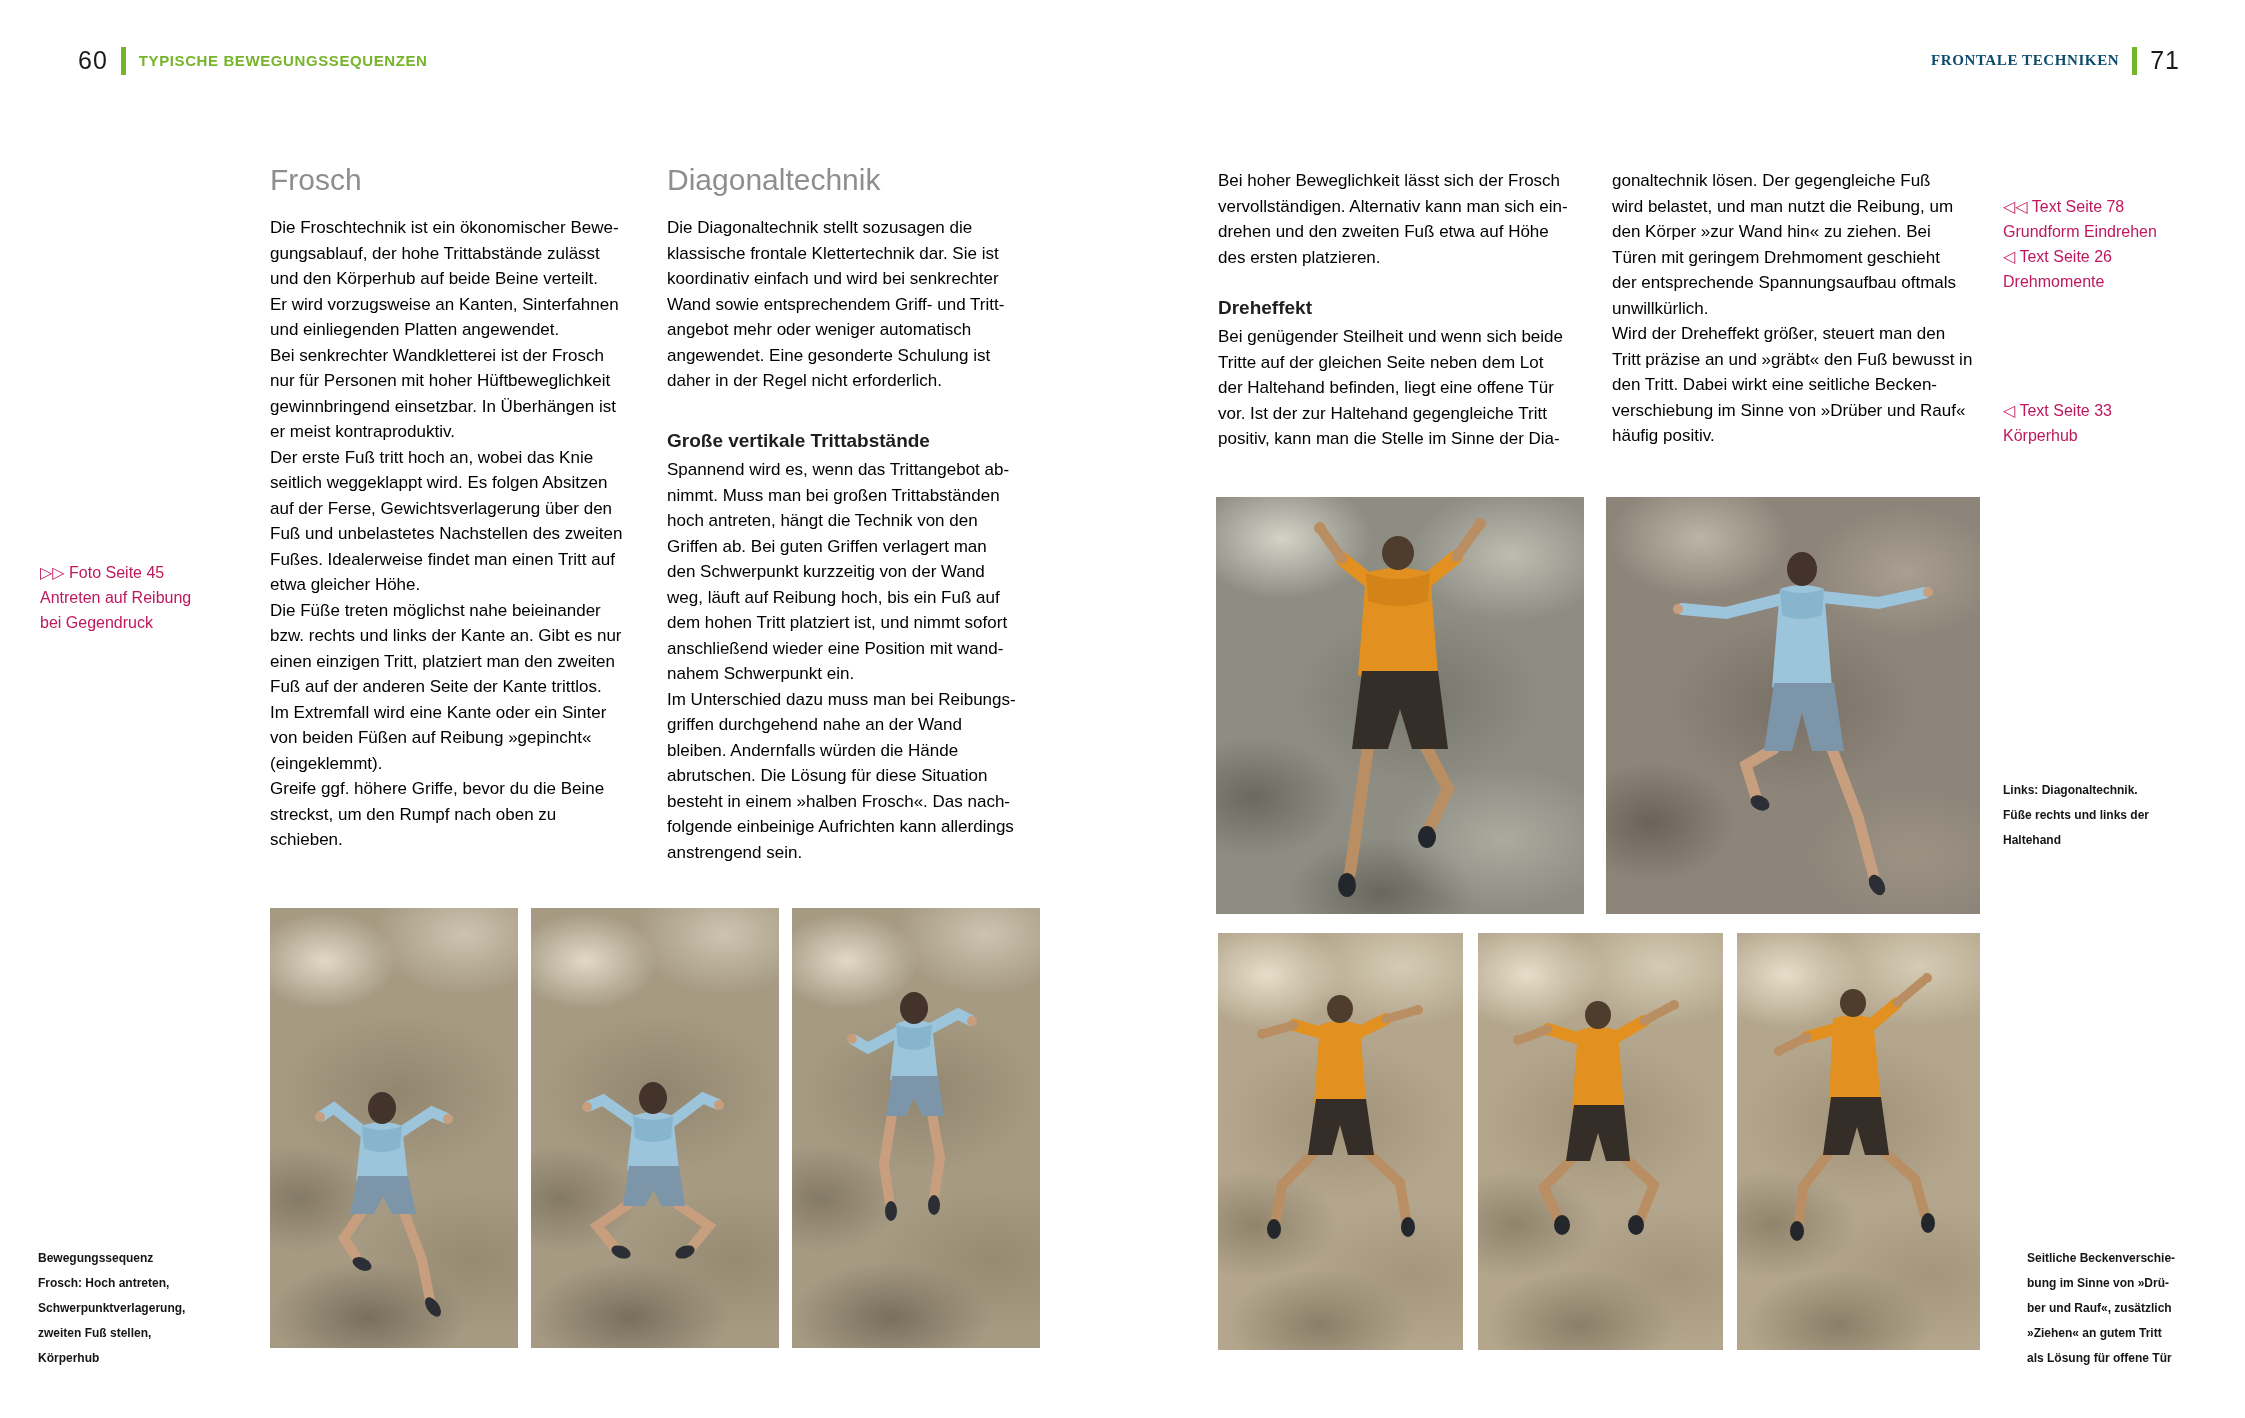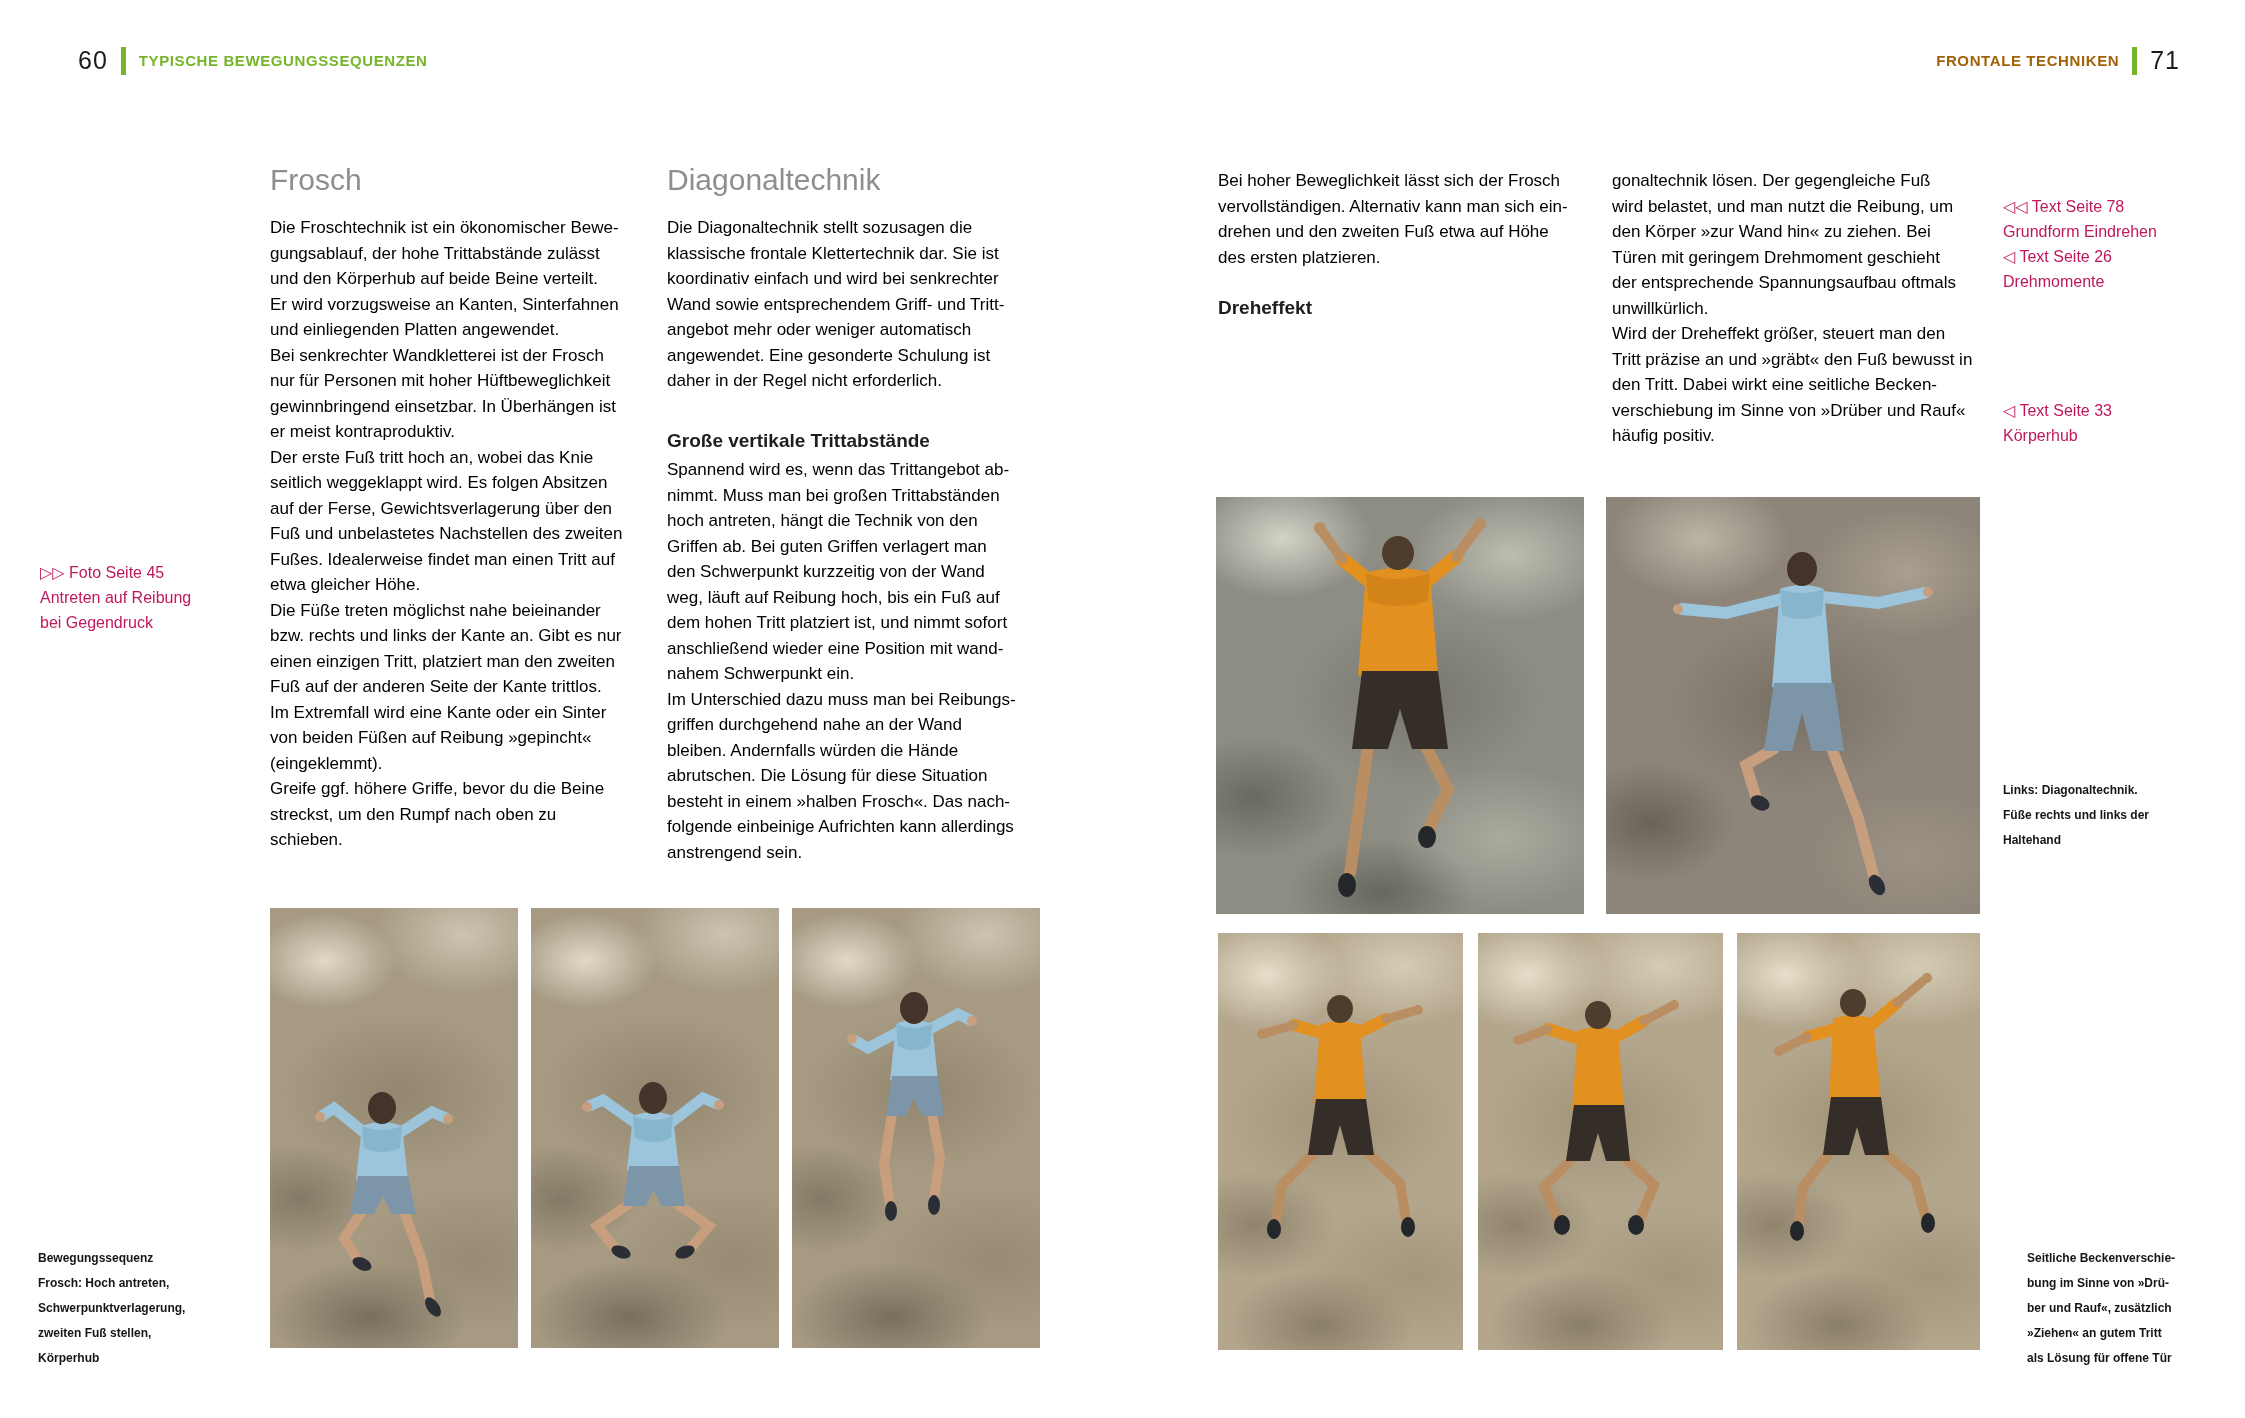--- a/index.html
+++ b/index.html
@@ -57,21 +57,21 @@
 
 <div class="spread">
 
   <div class="runhead" style="left:78px;">
     <span class="num">60</span>
     <span class="bar" style="background:#76b42a;"></span>
     <span class="title" style="color:#76b42a;">TYPISCHE BEWEGUNGSSEQUENZEN</span>
   </div>
 
   <div class="runhead" style="right:65px;">
-    <span class="title" style="color:#a16207;">FRONTALE TECHNIKEN</span>
+    <span class="title" style="color:#0c4a6e;font-family:Liberation Serif, serif;">FRONTALE TECHNIKEN</span>
     <span class="bar" style="background:#76b42a;"></span>
     <span class="num">71</span>
   </div>
 
   <div class="heading" style="left:270px;top:163px;">Frosch</div>
   <div class="bodytext" style="left:270px;top:215px;width:398px;">Die Froschtechnik ist ein ökonomischer Bewe-
 gungsablauf, der hohe Trittabstände zulässt
 und den Körperhub auf beide Beine verteilt.
 Er wird vorzugsweise an Kanten, Sinterfahnen
 und einliegenden Platten angewendet.
@@ -130,20 +130,25 @@
 Frosch: Hoch antreten,
 Schwerpunktverlagerung,
 zweiten Fuß stellen,
 Körperhub</div>
 
   <div class="bodytext" style="left:1218px;top:168px;width:400px;">Bei hoher Beweglichkeit lässt sich der Frosch
 vervollständigen. Alternativ kann man sich ein-
 drehen und den zweiten Fuß etwa auf Höhe
 des ersten platzieren.</div>
   <div class="subhead" style="left:1218px;top:297px;">Dreheffekt</div>
+  <div class="bodytext" style="left:1218px;top:324px;width:400px;">Bei genügender Steilheit und wenn sich beide
+Tritte auf der gleichen Seite neben dem Lot
+der Haltehand befinden, liegt eine offene Tür
+vor. Ist der zur Haltehand gegengleiche Tritt
+positiv, kann man die Stelle im Sinne der Dia-</div>
   <div class="bodytext" style="left:1612px;top:168px;width:400px;">gonaltechnik lösen. Der gegengleiche Fuß
 wird belastet, und man nutzt die Reibung, um
 den Körper »zur Wand hin« zu ziehen. Bei
 Türen mit geringem Drehmoment geschieht
 der entsprechende Spannungsaufbau oftmals
 unwillkürlich.
 Wird der Dreheffekt größer, steuert man den
 Tritt präzise an und »gräbt« den Fuß bewusst in
 den Tritt. Dabei wirkt eine seitliche Becken-
 verschiebung im Sinne von »Drüber und Rauf«

